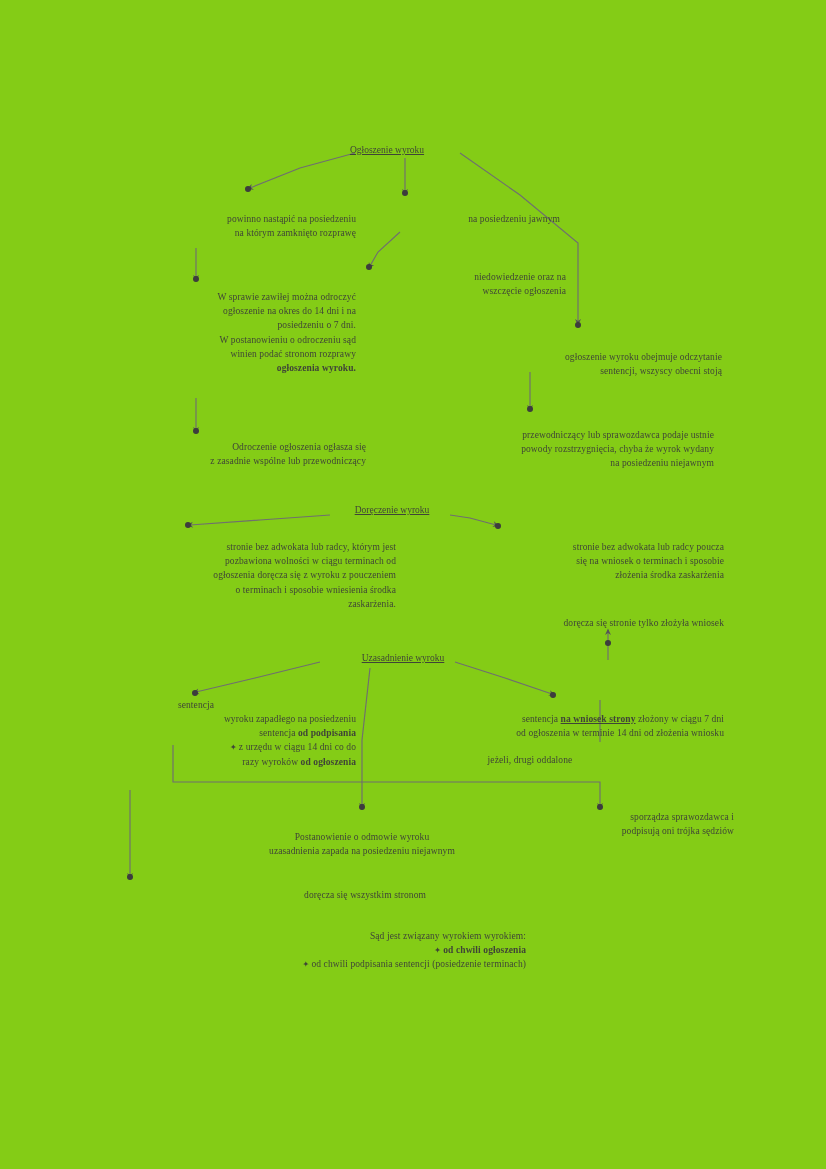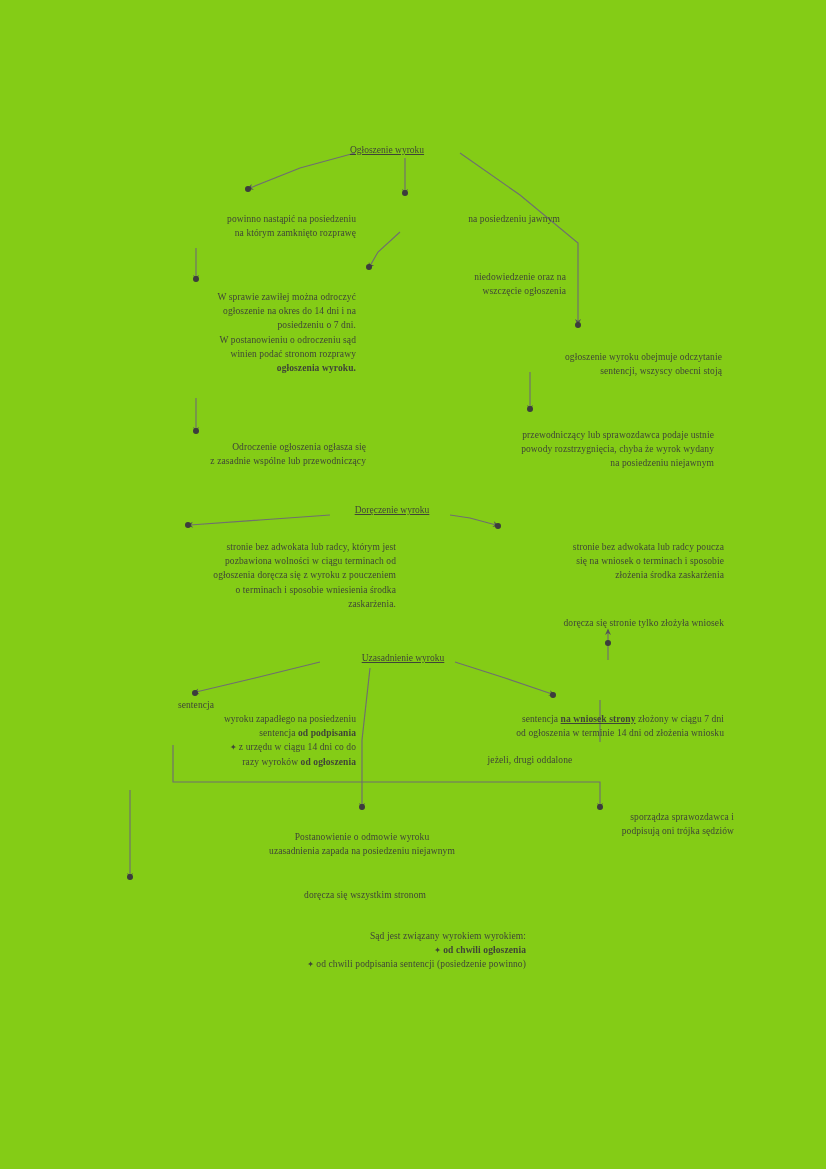--- a/index.html
+++ b/index.html
@@ -225,17 +225,17 @@
     <span>sporządza sprawozdawca i</span><br>
     <span>podpisują oni trójka sędziów</span>
   </div>
 
   <div class="node" style="left:106px; top:929px; width:420px;">
     <span>Sąd jest związany wyrokiem wyrokiem:</span>
     <span class="bullet-line">
       <span class="dia">✦</span><span class="b">od chwili ogłoszenia</span>
     </span>
     <span class="bullet-line">
-      <span class="dia">✦</span><span>od chwili podpisania sentencji </span><span>(posiedzenie powinno)</span>
+      <span class="dia">✦</span><span>od chwili podpisania sentencji </span><span>(posiedzenie terminach)</span>
     </span>
   </div>
 
 </div>
 
 </body></html>

